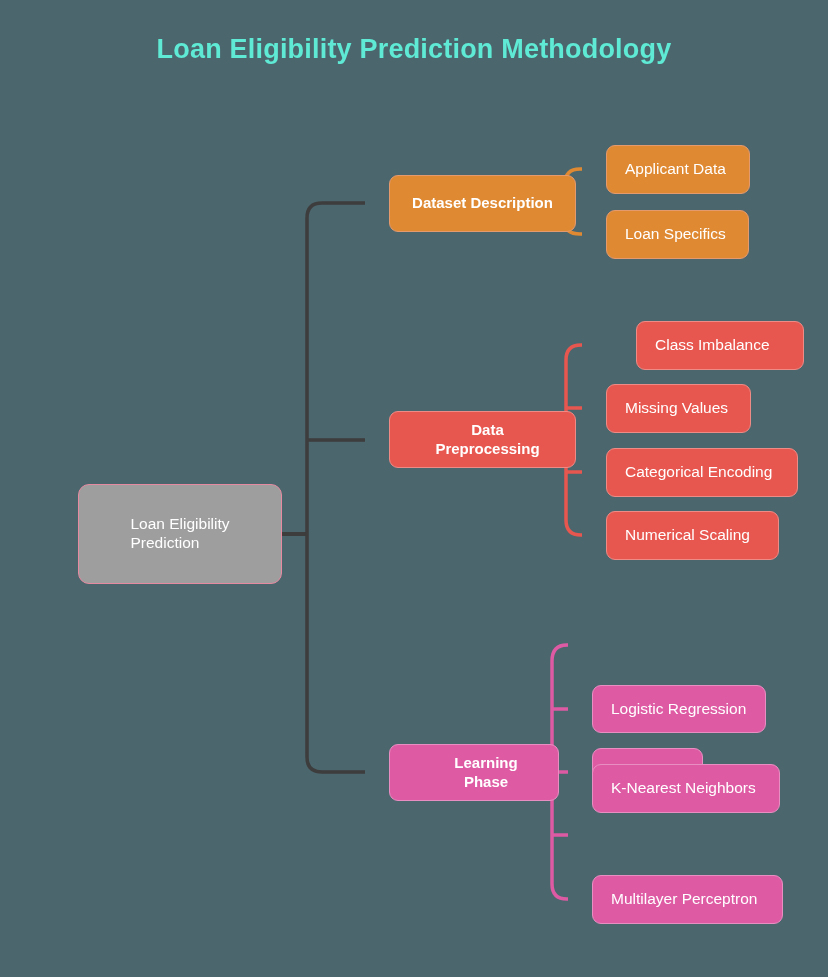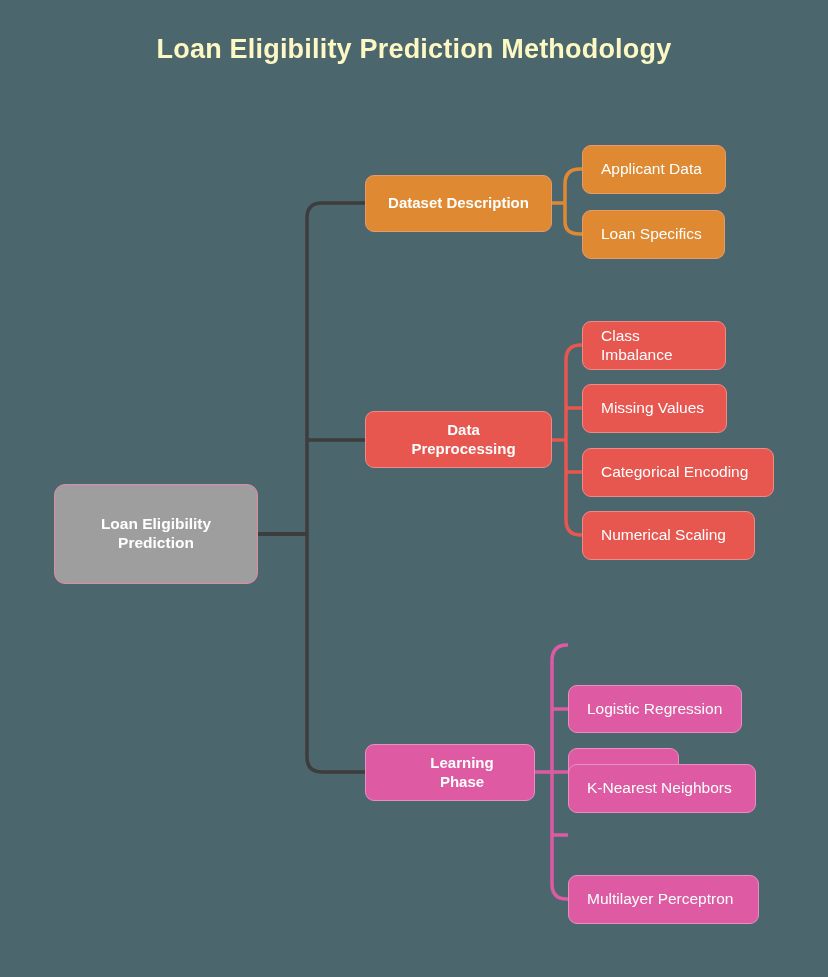--- a/index.html
+++ b/index.html
@@ -19,50 +19,50 @@
     height: 977px;
   }
   #title {
     position: absolute;
     left: 0;
     top: 34px;
     width: 828px;
     text-align: center;
     font-size: 27px;
     font-weight: bold;
-    color: #fef9c3;
+    color: #5eead4;
     letter-spacing: 0.2px;
     white-space: nowrap;
   }
   svg#links {
     position: absolute;
     left: 0;
     top: 0;
     width: 828px;
     height: 977px;
     pointer-events: none;
   }
   .node {
     position: absolute;
     box-sizing: border-box;
     border-radius: 9px;
     display: flex;
     align-items: center;
     color: #ffffff;
     line-height: 1.22;
     padding: 0 18px;
+    margin-left: 24px;
   }
   .node.root {
     background: #9e9e9e;
     border: 1.5px solid #e58aa0;
     justify-content: center;
-    text-align: center;
+    text-align: left;
     font-size: 15.5px;
     border-radius: 11px;
-    font-weight: bold;
   }
   .node.branch {
     font-size: 15px;
     font-weight: bold;
     justify-content: center;
     text-align: center;
   }
   .node.leaf {
     font-size: 15.5px;
     font-weight: normal;
@@ -126,21 +126,21 @@
   <div class="node leaf c-orange" style="left:582px; top:145px; width:144px; height:49px;">
     <span>Applicant Data</span>
   </div>
   <div class="node leaf c-orange" style="left:582px; top:210px; width:143px; height:49px;">
     <span>Loan Specifics</span>
   </div>
 
   <div class="node branch c-red" style="left:365px; top:411px; width:187px; height:57px;padding-left:28px;">
     <span>Data Preprocessing</span>
   </div>
-  <div class="node leaf c-red" style="left:582px; top:321px; width:144px; height:49px;">
+  <div class="node leaf c-red" style="left:612px; top:321px; width:168px; height:49px;">
     <span>Class Imbalance</span>
   </div>
   <div class="node leaf c-red" style="left:582px; top:384px; width:145px; height:49px;">
     <span>Missing Values</span>
   </div>
   <div class="node leaf c-red" style="left:582px; top:448px; width:192px; height:49px;">
     <span>Categorical Encoding</span>
   </div>
   <div class="node leaf c-red" style="left:582px; top:511px; width:173px; height:49px;">
     <span>Numerical Scaling</span>

